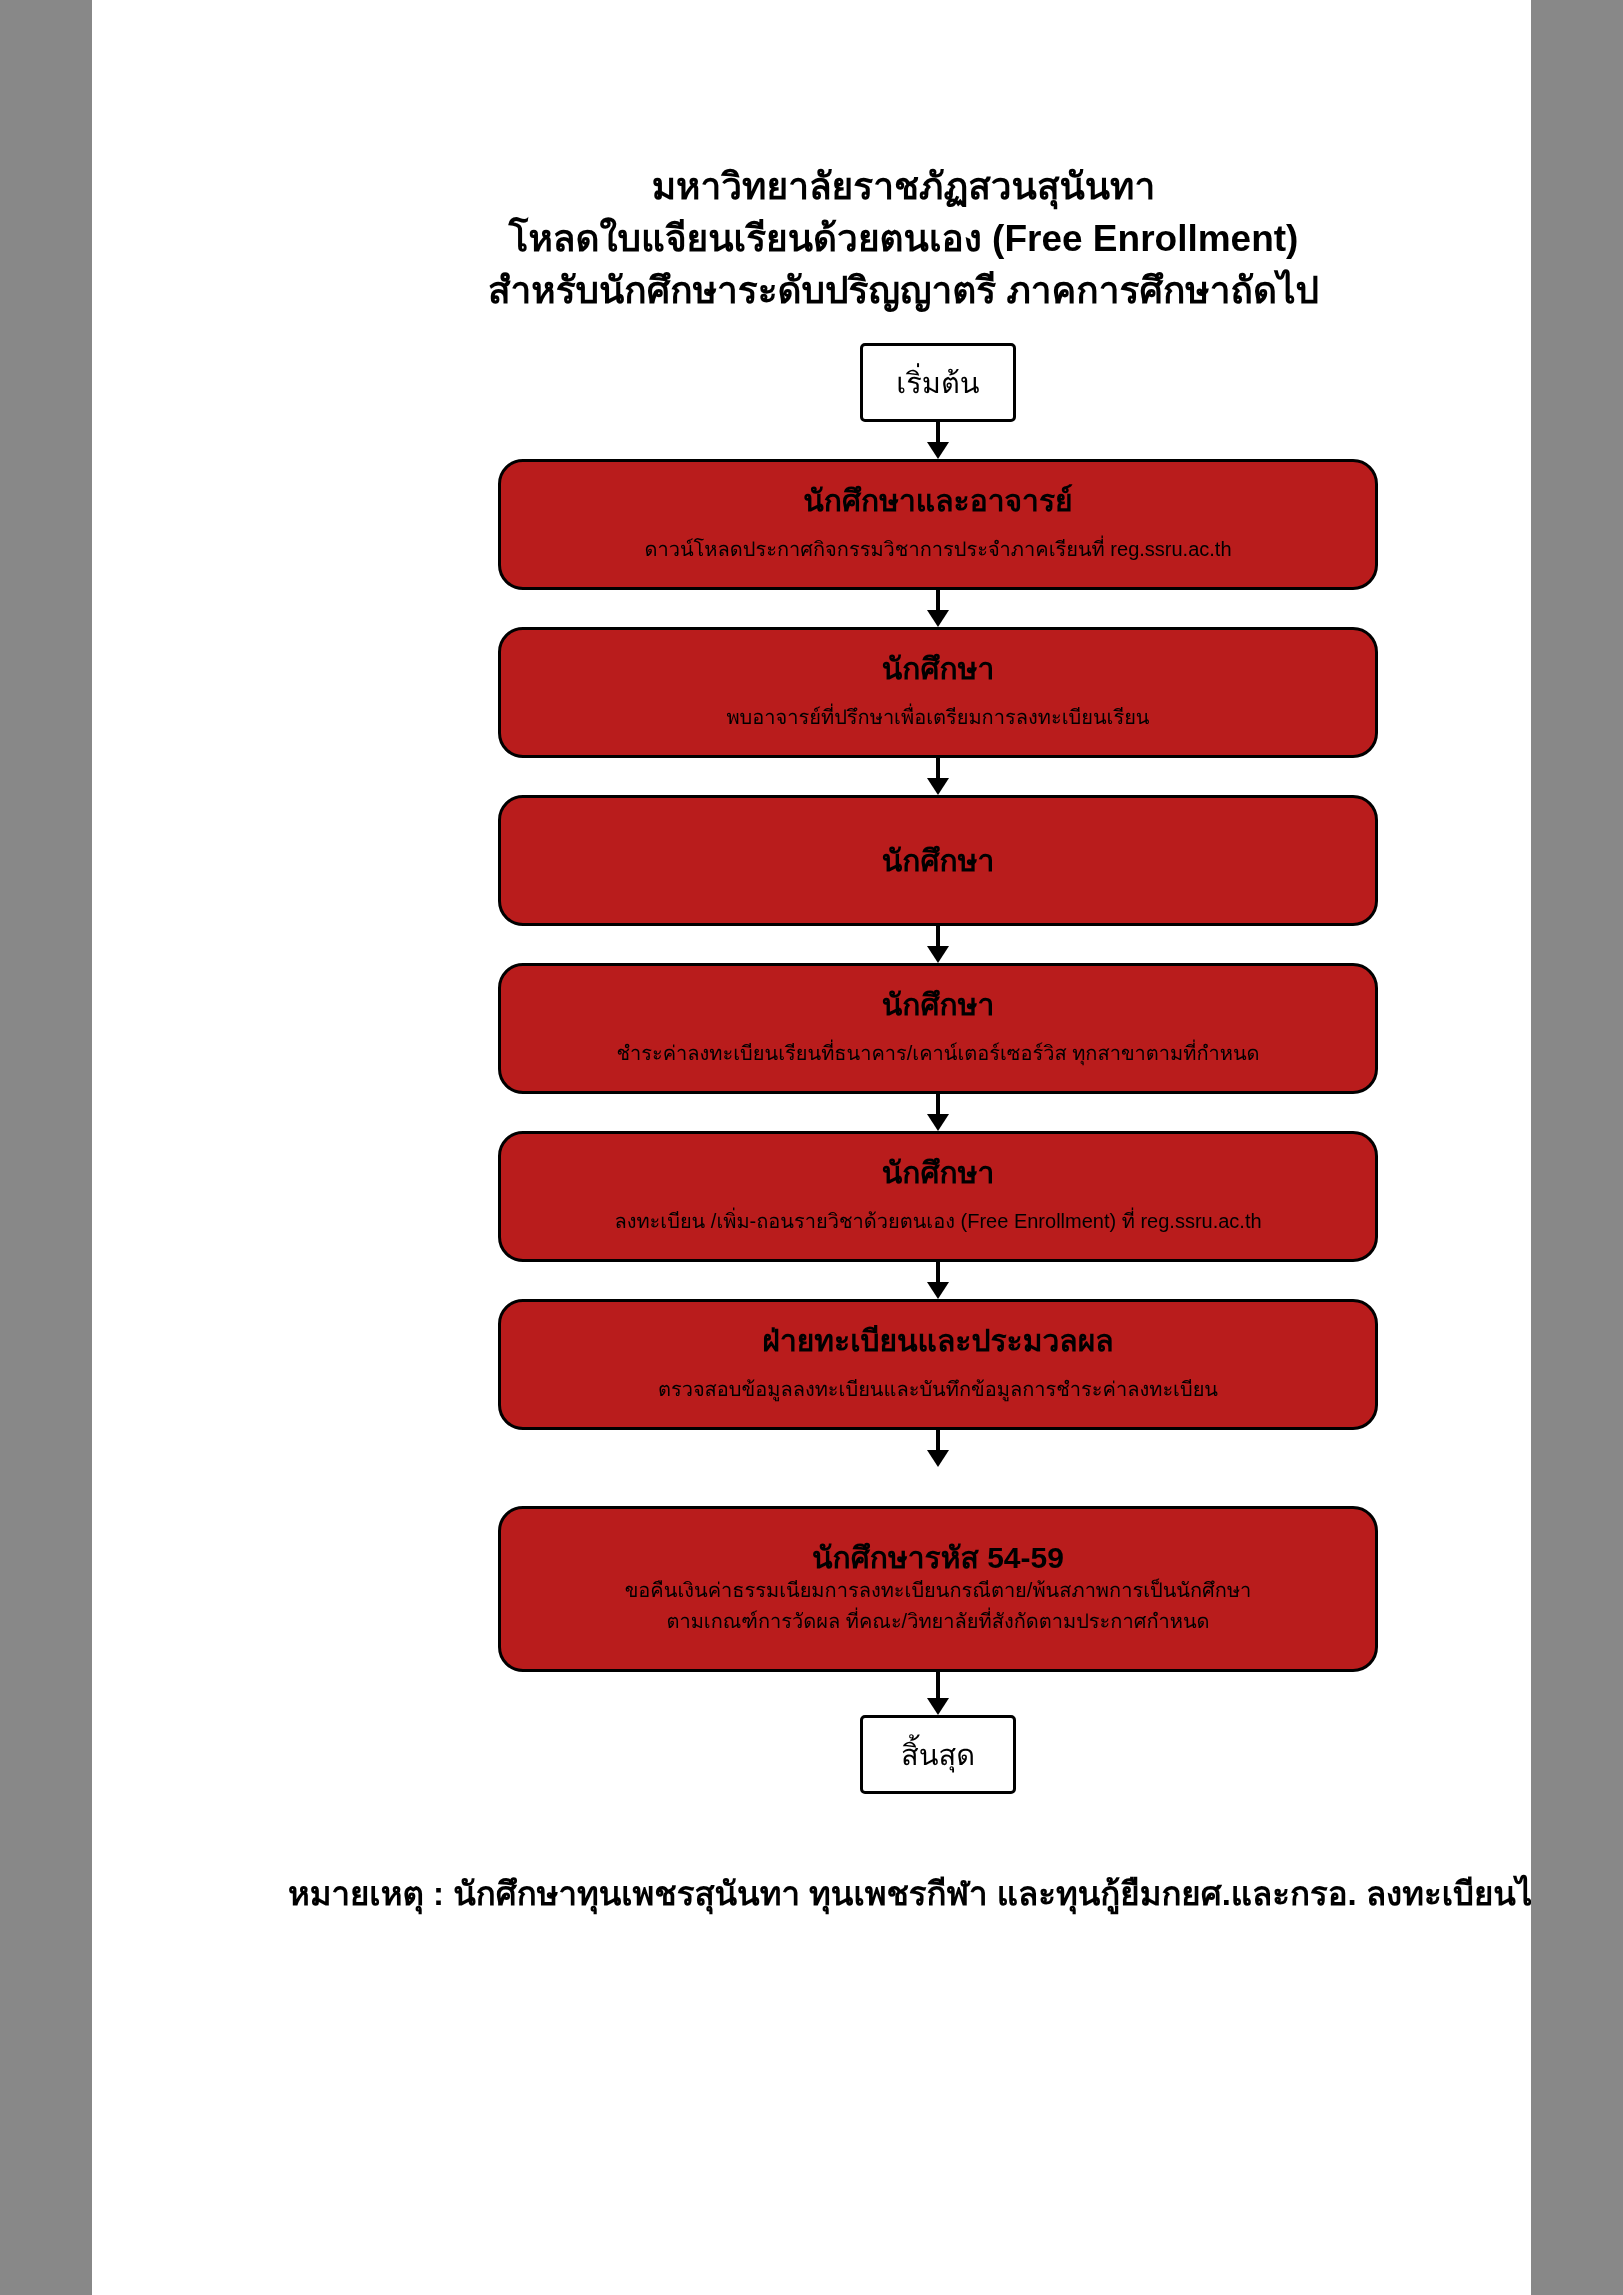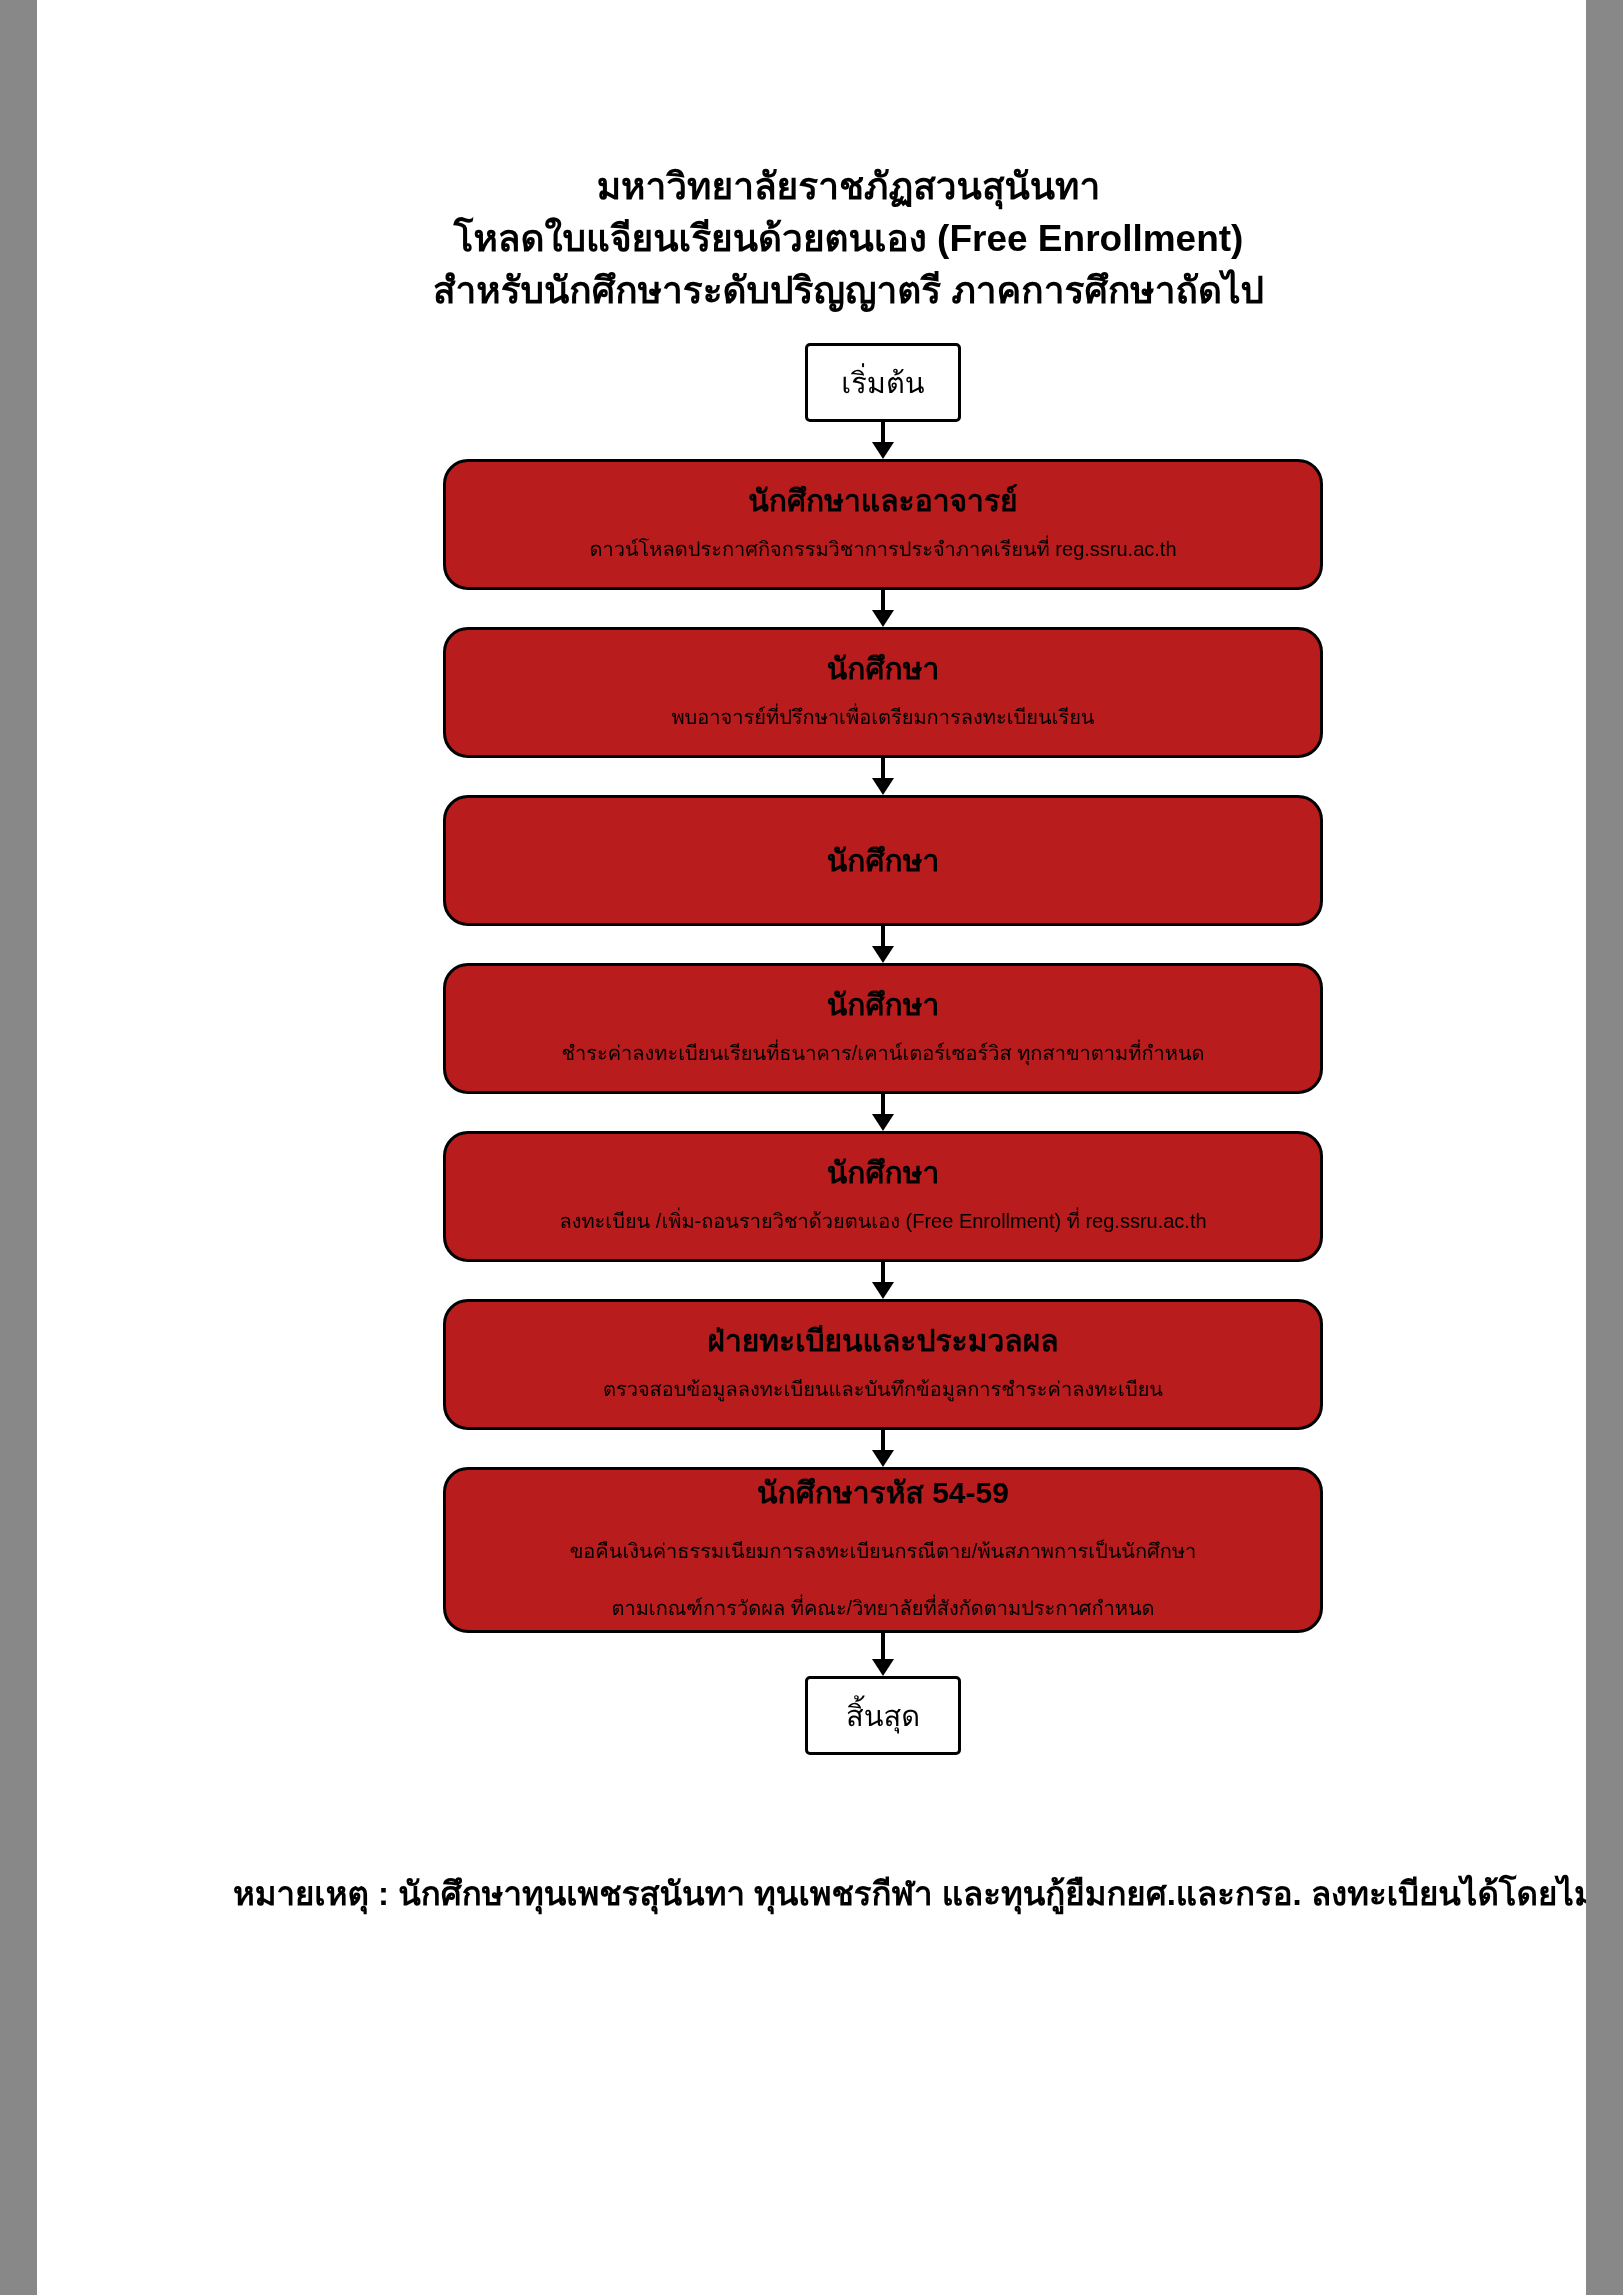--- a/index.html
+++ b/index.html
@@ -2,21 +2,21 @@
 <html style="font-size:10.5px"><head>
 <meta charset="utf-8">
 <style>
   html, body {
     margin: 0;
     padding: 0;
     background: #888;
   }
   .page {
     position: relative;
-    width: 1549px;
+    width: 1439px;
     height: 2295px;
     margin: 0 auto;
     background: #ffffff;
     font-family: "Liberation Sans", sans-serif;
     color: #000000;
     overflow: hidden;
   }
 
   
   .title-block {
@@ -63,21 +63,22 @@
     background: #b91c1c;
     display: flex;
     flex-direction: column;
     align-items: center;
     justify-content: center;
     gap: 15.7px;
     text-align: center;
   }
   .step-box.tall {
     height: 166px;
-    gap: 26px;
+    gap: 0;
+    margin-top: 39px;
   }
   .step-actor {
     font-weight: bold;
     font-size: 30px;
     line-height: 34px;
     white-space: nowrap;
   }
   .step-line {
     font-size: 20px;
     line-height: 31px;

